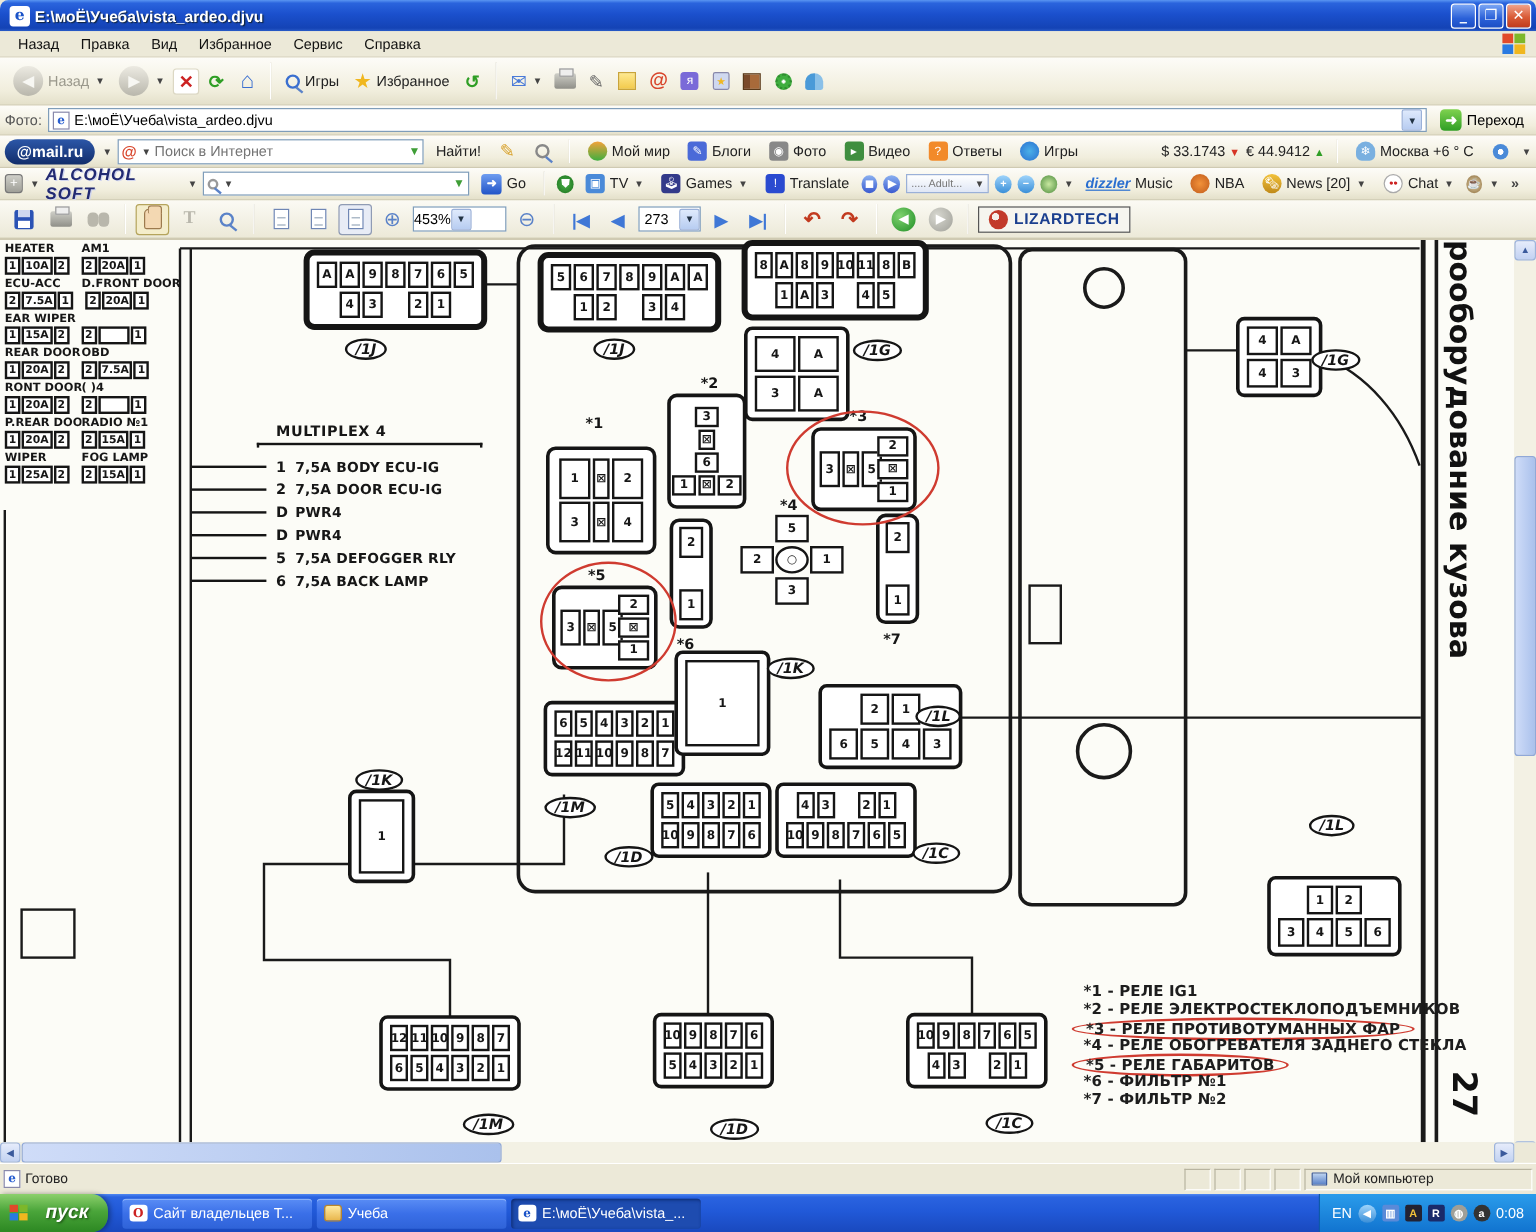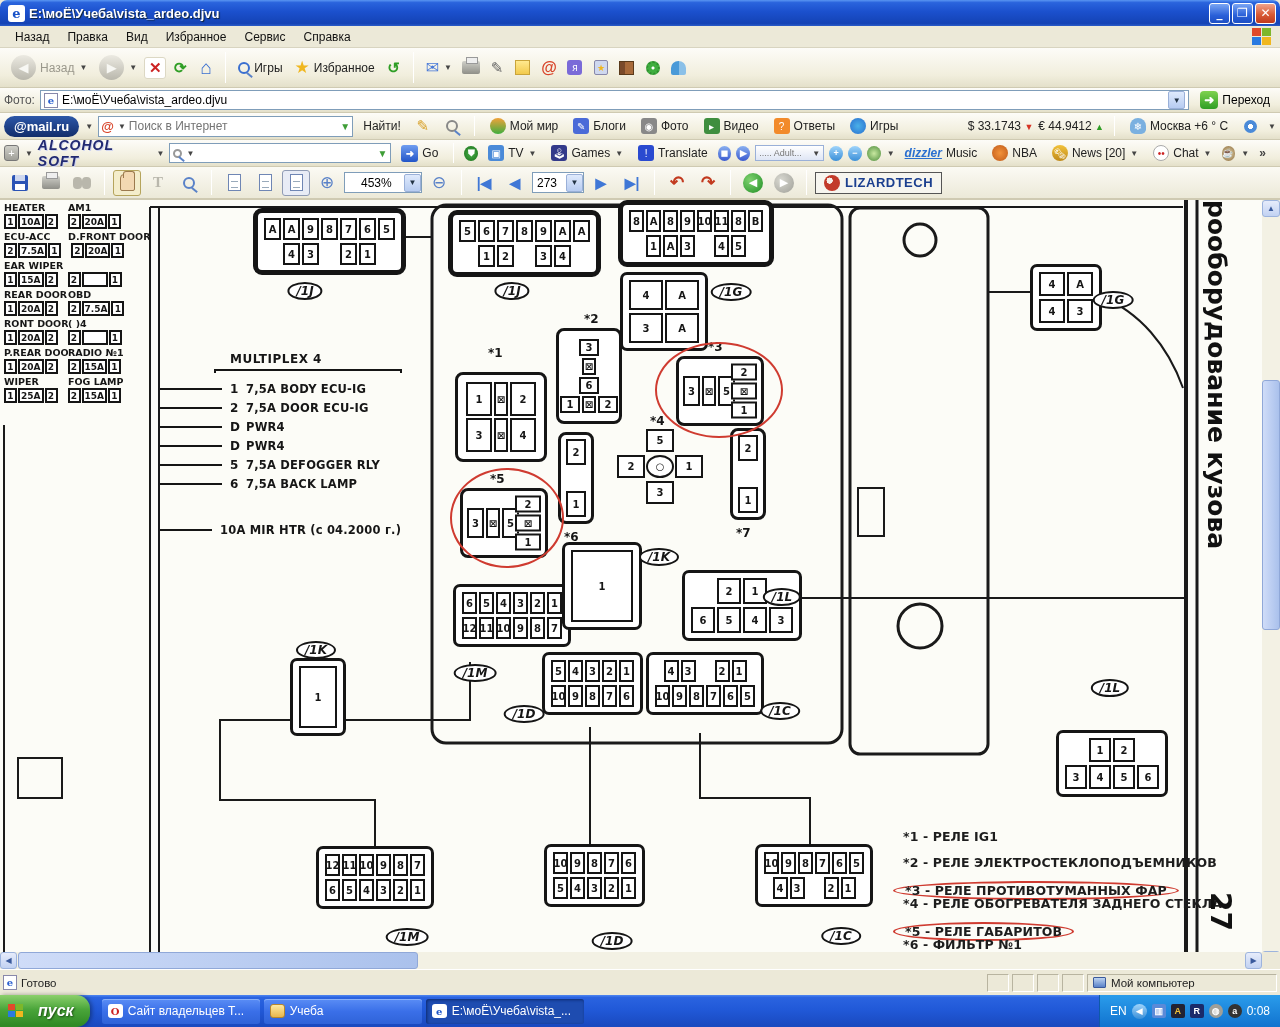--- a/index.html
+++ b/index.html
@@ -77,21 +77,21 @@
   .binoc:before,.binoc:after { content:""; position:absolute; top:0; width:9px; height:12px; border-radius:4px; background:#b9b7ac; }
   .binoc:after { right:0; }
   .hand { width:15px; height:17px; background:#f3d8b2; border:1px solid #9c7a4e; border-radius:4px 4px 2px 2px; position:relative; }
   .hand:before { content:""; position:absolute; top:-4px; left:2px; width:10px; height:6px; background:#f3d8b2; border:1px solid #9c7a4e; border-bottom:0; border-radius:3px 3px 0 0; }
   .tletter { color:#b9b7ac; font:bold 15px "Liberation Serif",serif; }
   .zoomglass { width:12px; height:12px; border:2px solid #5a82c8; border-radius:50%; position:relative; }
   .zoomglass:after { content:""; position:absolute; right:-5px; bottom:-4px; width:7px; height:2px; background:#5a82c8; transform:rotate(40deg); }
   .pageic { width:13px; height:17px; background:#fff; border:1px solid #6f86b4; position:relative; }
   .pageic:after { content:""; position:absolute; left:2px; bottom:2px; width:7px; height:5px; border-top:1px solid #9ab; border-bottom:1px solid #9ab; }
   .circpm { color:#5a82c8; font-size:17px; }
-  .zoom-combo { width:78px; height:21px; background:#fff; border:1px solid #7f9db9; display:flex; align-items:center; justify-content:space-between; padding-left:16px; font-size:12px; }
+  .zoom-combo { width:78px; height:21px; background:#fff; border:1px solid #7f9db9; display:flex; align-items:center; padding-left:0; font-size:12px; }
   .page-combo { width:52px; height:21px; background:#fff; border:1px solid #7f9db9; display:flex; align-items:center; justify-content:space-between; padding-left:4px; font-size:12px; }
   .navarr { color:#3f77d6; font-size:14px; font-weight:bold; }
   .rot { color:#c23a1f; font-size:17px; font-weight:bold; }
   .gcirc { width:20px; height:20px; border-radius:50%; display:flex; align-items:center; justify-content:center; color:#fff; font-size:11px; }
   .lizard { display:flex; align-items:center; gap:5px; border:1px solid #555; background:#f6f5ef; padding:2px 8px; }
   .liz-ico { width:16px; height:16px; border-radius:50%; background:radial-gradient(circle at 35% 35%,#f5f0ea 20%,#c23a2a 22%,#c23a2a); }
   .liz-text { font:bold 13px "Liberation Sans",sans-serif; color:#1b3f8f; letter-spacing:0.5px; }
 
   
   #content { position:absolute; left:0; top:200px; width:1262px; height:752px; background:#fcfcf7; overflow:hidden; color:#161616; }
@@ -115,21 +115,21 @@
   .mxlead { width:62px; border-top:2px solid #151515; margin-right:8px; }
   .mxpin { font:bold 12px "DejaVu Sans",sans-serif; width:16px; }
   .mxdesc { font:bold 11.5px "DejaVu Sans",sans-serif; letter-spacing:0.2px; white-space:nowrap; }
   #multiplex-notes { margin-top:26px; }
   .mxnote { display:flex; align-items:center; height:22px; }
   .mxlead2 { width:52px; border-top:2px solid #151515; margin-right:8px; }
 
   
   #legend { position:absolute; left:903px; top:618px; width:300px; }
   .lgitem { height:15px; }
-  .lgtext { font:bold 12.5px "DejaVu Sans",sans-serif; color:#1d1d1d; white-space:nowrap; letter-spacing:0.1px;margin-top:11px; }
+  .lgtext { font:bold 12.5px "DejaVu Sans",sans-serif; color:#1d1d1d; white-space:nowrap; letter-spacing:0.1px; }
   .lgtext.circled { border:2px solid #cf3b30; border-radius:50%; padding:0 10px; margin-left:-10px; display:inline-block; }
 
   .side-text { position:absolute; left:1202px; top:0px; writing-mode:vertical-rl; font:bold 25px "DejaVu Sans",sans-serif; color:#111; letter-spacing:0px; }
   .page-num { position:absolute; left:1204px; top:692px; writing-mode:vertical-rl; font:bold 28px "DejaVu Sans",sans-serif; color:#111; }
 
   
   .conn { position:absolute; border:3px solid #151515; border-radius:7px; background:#fff; padding:4px 5px; display:flex; flex-direction:column; gap:1px; }
   .conn.thick { border-width:5px; border-radius:9px; }
   .crow { display:flex; justify-content:center; }
   .cell { border:2px solid #151515; background:#fff; display:flex; align-items:center; justify-content:center; font:bold 10px "DejaVu Sans",sans-serif; margin:1px; }
@@ -633,24 +633,20 @@
           <div class="mxpin">5</div>
           <div class="mxdesc">7,5A DEFOGGER RLY</div>
         </div>
         <div class="mxitem">
           <div class="mxlead"></div>
           <div class="mxpin">6</div>
           <div class="mxdesc">7,5A BACK LAMP</div>
         </div>
       </div>
     <div id="multiplex-notes">
-        <div class="mxnote">
-          <div class="mxlead2"></div>
-          <div class="mxdesc">10A MIR HTR (с 04.2000 г.)</div>
-        </div>
       </div>
   </div>
 
   <div style="position:absolute;left:0;top:0;width:1262px;height:752px;">
       <div class="conn thick" style="left: 253px; top: 8px;">
         <div class="crow">
           <div class="cell" style="width: 17px; height: 22px;">A</div>
           <div class="cell" style="width: 17px; height: 22px;">A</div>
           <div class="cell" style="width: 17px; height: 22px;">9</div>
           <div class="cell" style="width: 17px; height: 22px;">8</div>

